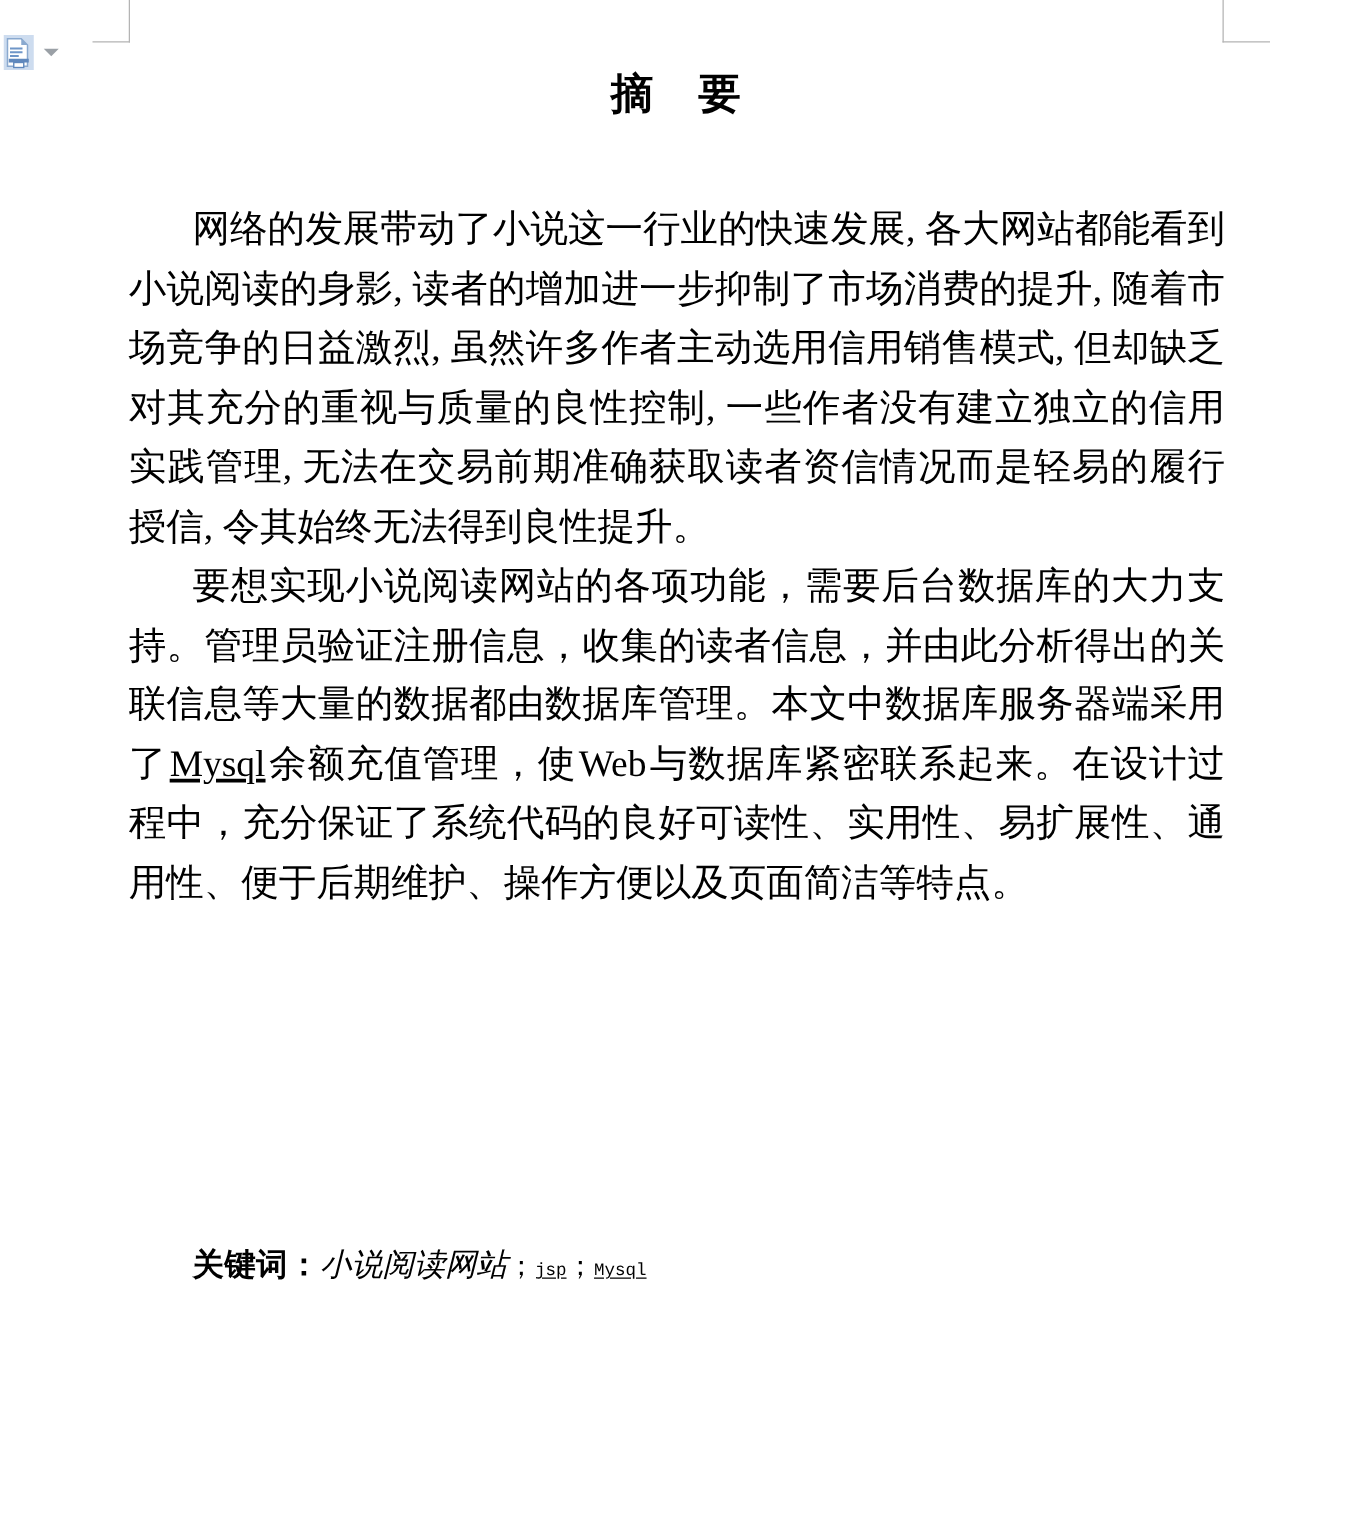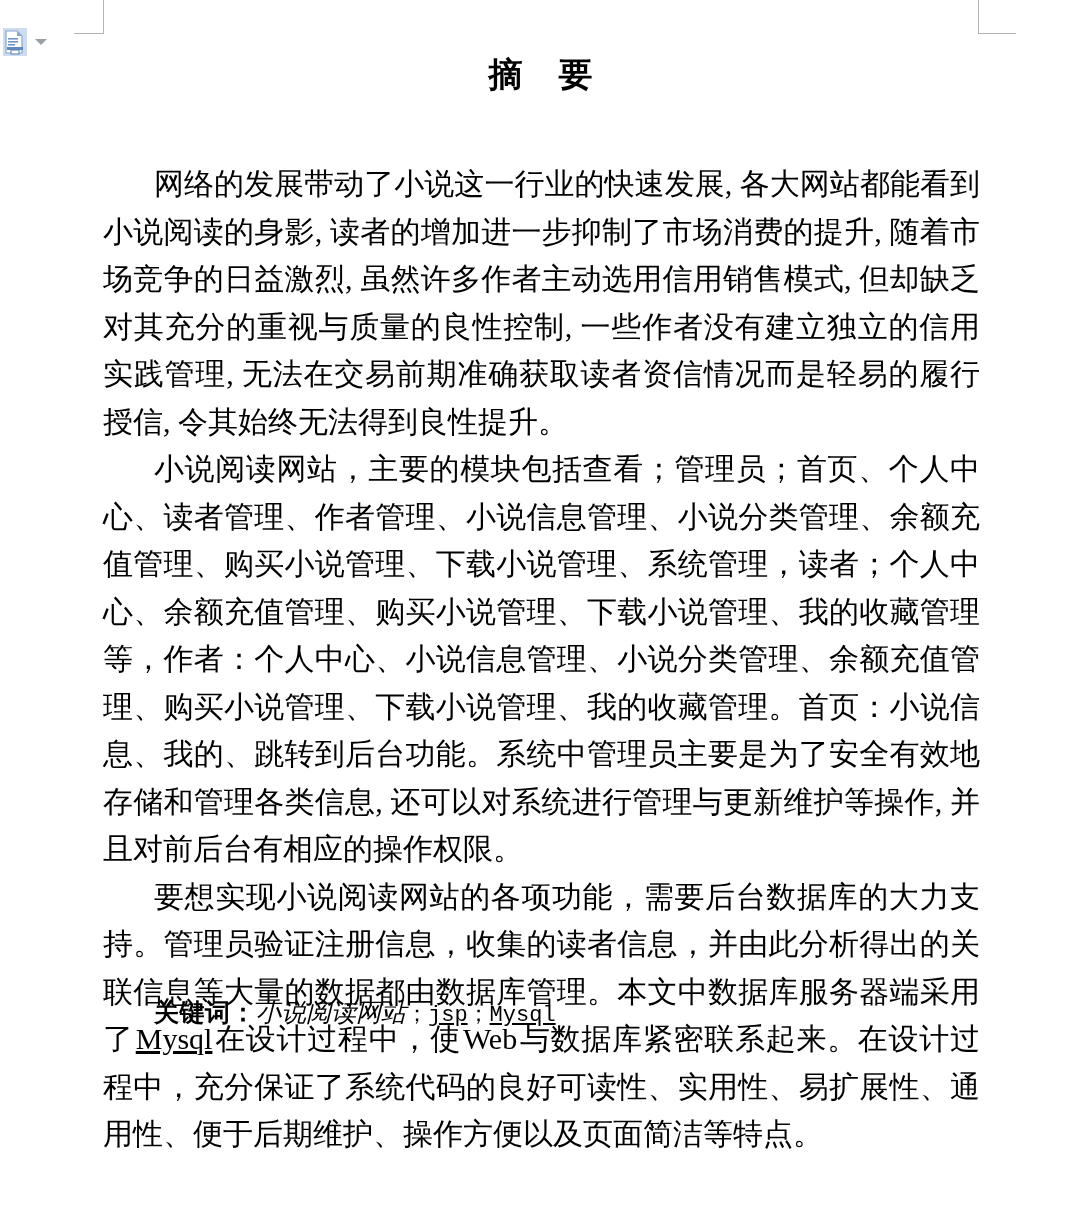--- a/index.html
+++ b/index.html
@@ -127,21 +127,21 @@
     font-weight: bold;
     letter-spacing: 0.5px;
     margin-top: 32px;
   }
   #keywords-cn {
     font-weight: normal;
     font-style: italic;
   }
   .kw-mono {
     font-family: "Liberation Mono", "DejaVu Sans Mono", monospace;
-    font-size: 22px;
+    font-size: 14px;
   }
   .kw-sep {
     font-family: "Liberation Mono", "DejaVu Sans Mono", monospace;
     font-size: 22px;
   }
 </style>
 </head>
 <body>
 
 <div id="page">
@@ -172,22 +172,21 @@
     </span>
     <span class="tag-caret"></span>
   </div>
 
   <div id="doc-title">摘　要</div>
 
   <div id="body-text">
 
     <p class="para">网络的发展带动了小说这一行业的快速发展, 各大网站都能看到小说阅读的身影, 读者的增加进一步抑制了市场消费的提升, 随着市场竞争的日益激烈, 虽然许多作者主动选用信用销售模式, 但却缺乏对其充分的重视与质量的良性控制, 一些作者没有建立独立的信用实践管理, 无法在交易前期准确获取读者资信情况而是轻易的履行授信, 令其始终无法得到良性提升。</p>
 
-    <p class="para">小说阅读网站，主要的模块包括查看；管理员；首页、个人中心、读者管理、作者管理、小说信息管理、小说分类管理、余额充值管理、购买小说管理、下载小说管理、系统管理，读者；个人中心、余额充值管理、购买小说管理、下载小说管理、我的收藏管理等，作者：个人中心、小说信息管理、小说分类管理、余额充值管理、购买小说管理、下载小说管理、我的收藏管理。首页：小说信息、我的、跳转到后台功能。系统中管理员主要是为了安全有效地存储和管理各类信息, 还可以对系统进行管理与更新维护等操作, 并且对前后台有相应的操作权限。</p>
 
-    <p class="para"><span>要想实现小说阅读网站的各项功能，需要后台数据库的大力支持。管理员验证注册信息，收集的读者信息，并由此分析得出的关联信息等大量的数据都由数据库管理。本文中数据库服务器端采用了</span><span class="latin misspelled">Mysql</span><span>在设计过程中，使</span><span class="latin">Web</span><span>与数据库紧密联系起来。在设计过程中，充分保证了系统代码的良好可读性、实用性、易扩展性、通用性、便于后期维护、操作方便以及页面简洁等特点。</span></p>
+    <p class="para"><span>要想实现小说阅读网站的各项功能，需要后台数据库的大力支持。管理员验证注册信息，收集的读者信息，并由此分析得出的关联信息等大量的数据都由数据库管理。本文中数据库服务器端采用了</span><span class="latin misspelled">Mysql</span><span>余额充值管理，使</span><span class="latin">Web</span><span>与数据库紧密联系起来。在设计过程中，充分保证了系统代码的良好可读性、实用性、易扩展性、通用性、便于后期维护、操作方便以及页面简洁等特点。</span></p>
 
 
   </div>
 
   <div id="keywords-line"><span id="keywords-label">关键词：</span><span id="keywords-cn">小说阅读网站</span><span class="kw-sep">；</span><span class="kw-mono misspelled">jsp</span><span class="kw-sep">；</span><span class="kw-mono misspelled">Mysql</span></div>
 
 </div>
 
 </body></html>

